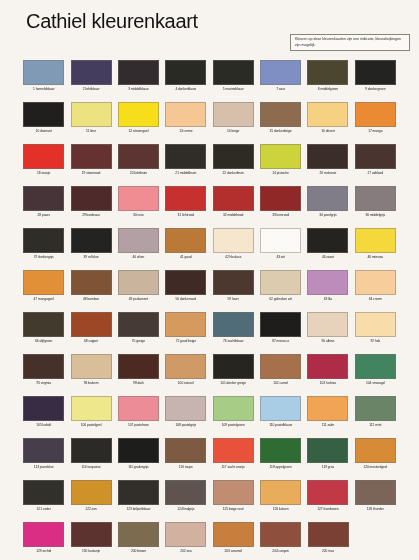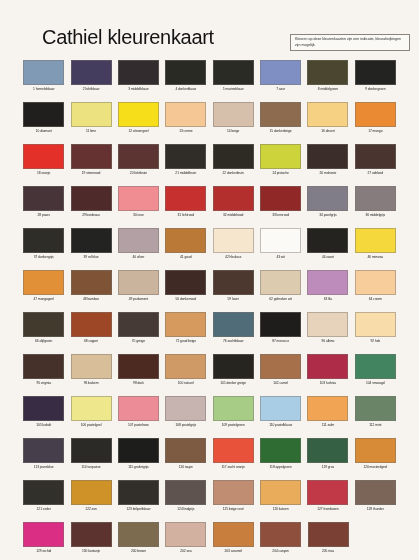--- a/index.html
+++ b/index.html
@@ -26,21 +26,21 @@
     height: 58px;
   }
   #page-title {
     position: absolute;
     left: 26px;
     top: 10px;
     font-size: 20px;
     font-weight: normal;
     letter-spacing: -0.3px;
     color: #141414;
-    margin: 16px;
+    margin: 0;
     white-space: nowrap;
   }
   #note-box {
     position: absolute;
     right: 9px;
     top: 34px;
     width: 120px;
     border: 0.7px solid #8a857c;
     background: #fbf9f5;
     padding: 2px 3px 2px 4px;

